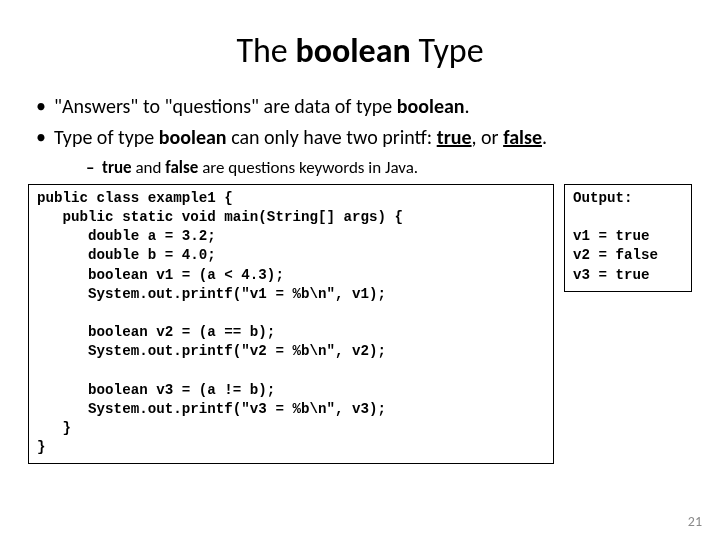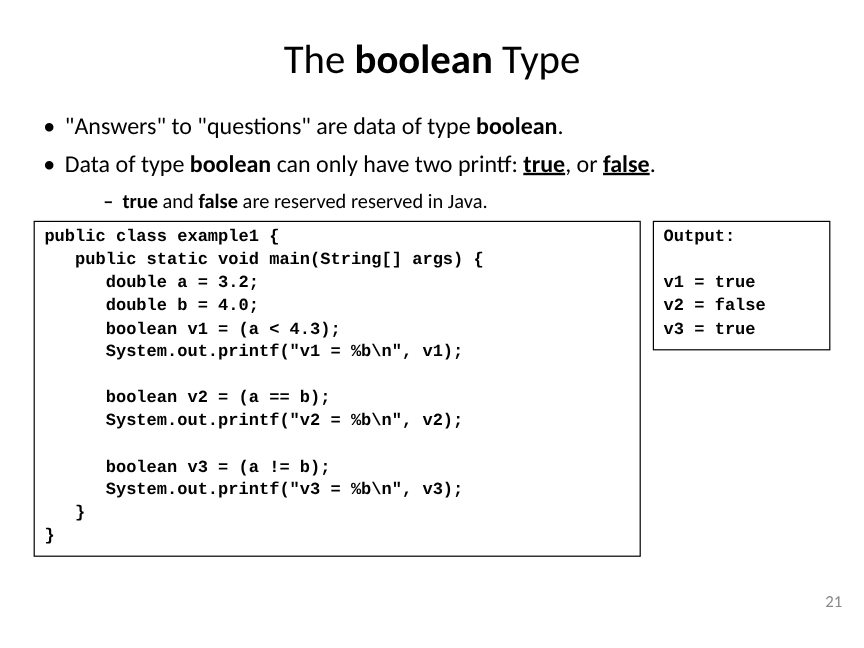--- a/index.html
+++ b/index.html
@@ -74,43 +74,43 @@
     font-size: 14.2px;
     line-height: 1.35;
     white-space: pre;
     font-weight: 700;
   }
   .codebox {
     flex: 1 1 auto;
     padding: 4px 8px 6px 8px;
   }
   .outbox {
-    width: 148px;
+    width: 128px;
     padding: 4px 8px 6px 8px;
   }
   .slidenum {
     position: absolute;
     right: 18px;
-    bottom: 30px;
+    bottom: 10px;
     font-size: 14px;
     color: #8a8a8a;
   }
 </style>
 </head>
 <body>
 
 <div class="slide">
   <h1>
     <span>The </span><span class="bold">boolean</span><span> Type</span>
   </h1>
 
   <ul class="bullets">
       <li><span>"Answers" to "questions" are data of type </span><span class="bold">boolean</span><span>.</span></li>
-      <li><span>Data of type </span><span class="bold">boolean</span><span> can only have two printf: </span><span class="bold u">true</span><span>, or </span><span class="bold u">false</span><span>.</span><ul class="sub">
-          <li><span class="bold">true</span><span> and </span><span class="bold">false</span><span> are reserved reserved in Java.</span></li>
+      <li><span>Type of type </span><span class="bold">boolean</span><span> can only have two printf: </span><span class="bold u">true</span><span>, or </span><span class="bold u">false</span><span>.</span><ul class="sub">
+          <li><span class="bold">true</span><span> and </span><span class="bold">false</span><span> are questions keywords in Java.</span></li>
         </ul></li>
     </ul>
 
   <div class="columns">
     <div class="codebox">public class example1 {
    public static void main(String[] args) {
       double a = 3.2;
       double b = 4.0;
       boolean v1 = (a &lt; 4.3);
       System.out.printf("v1 = %b\n", v1);

